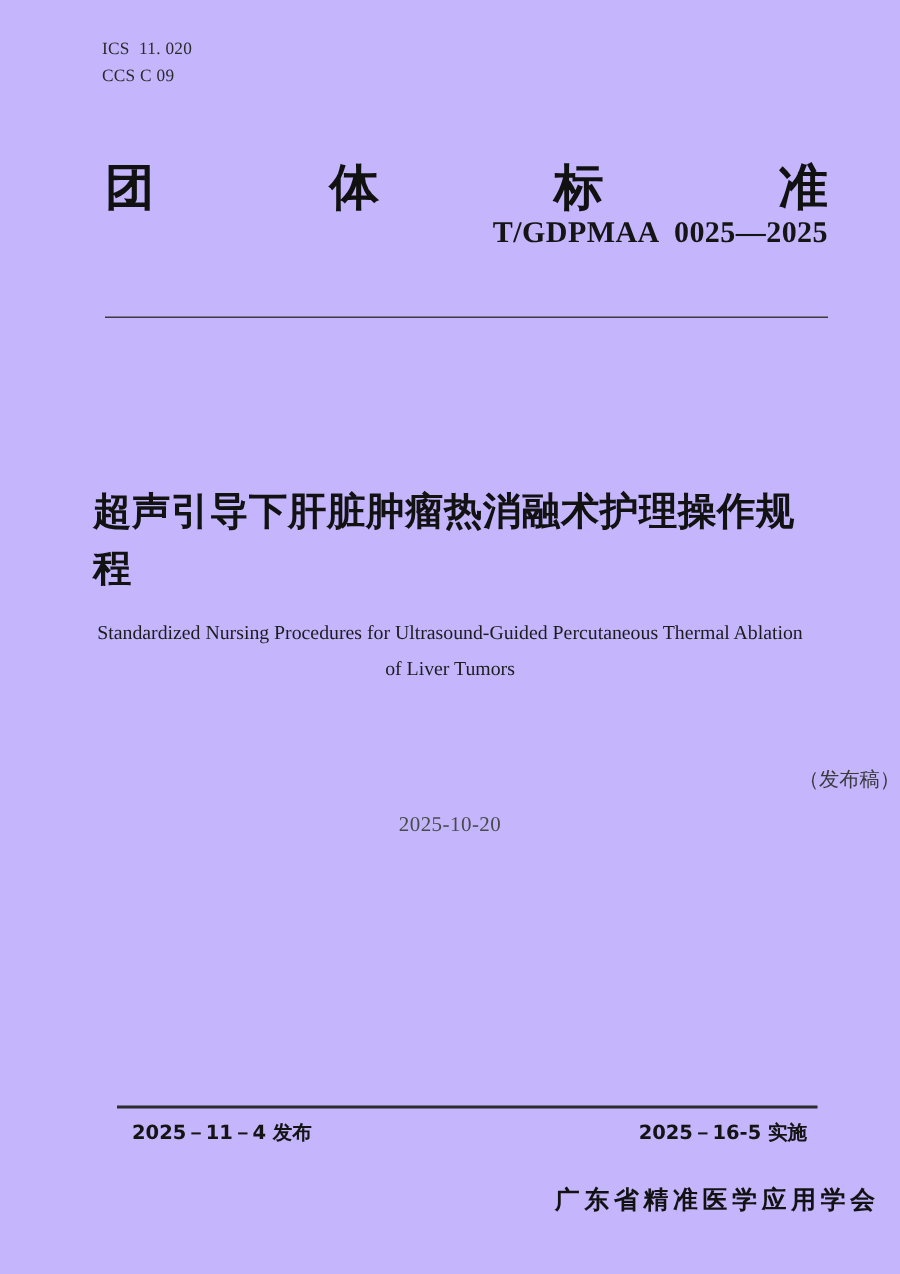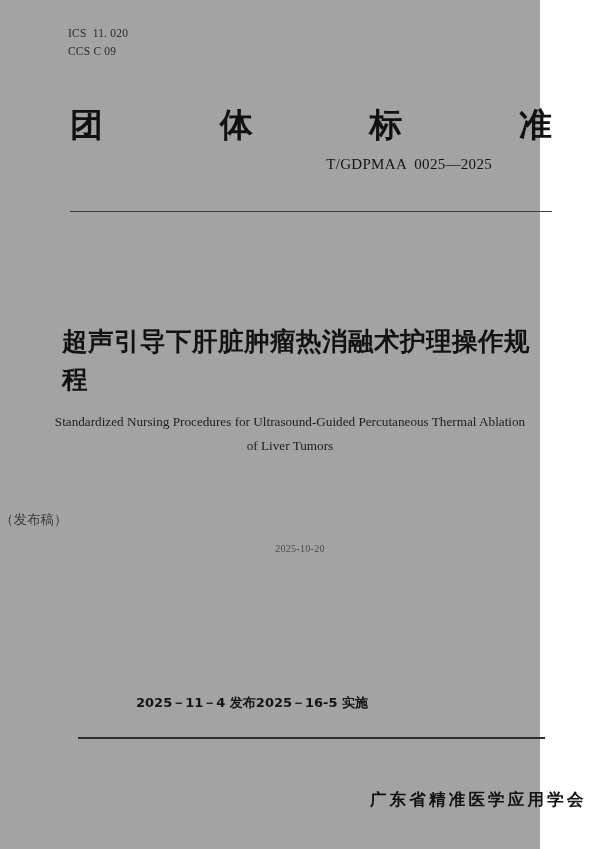--- a/index.html
+++ b/index.html
@@ -12,23 +12,23 @@
     height: 849px;
     position: relative;
     font-family: "Liberation Serif", "DejaVu Serif", serif;
     color: #1a1a1a;
     overflow: hidden;
   }
 
   .page {
     position: absolute;
     inset: 0;
-    width: 540px;
+    width: 600px;
     height: 849px;
-    background: #a3a3a3;
+    background: #c4b5fd;
   }
 
   
   .codes {
     position: absolute;
     left: 68px;
     top: 24px;
     font-family: "Liberation Serif", "DejaVu Serif", serif;
     font-size: 11.5px;
     line-height: 18px;
@@ -50,24 +50,24 @@
     display: flex;
     justify-content: space-between;
     line-height: 42px;
   }
   .tuanti span { display: inline-block; }
 
   
   .std-no {
     position: absolute;
     right: 48px;
-    top: 156px;
-    font-family: "Liberation Serif", "DejaVu Serif", serif;
-    font-size: 15px;
-    font-weight: 400;
+    top: 144px;
+    font-family: "Liberation Serif", "DejaVu Serif", serif;
+    font-size: 20px;
+    font-weight: 700;
     color: #151515;
     letter-spacing: 0.3px;
     white-space: pre;
   }
 
   
   .rule-top {
     position: absolute;
     left: 70px;
     top: 211px;
@@ -94,65 +94,65 @@
     font-family: "DejaVu Sans", "Liberation Sans", sans-serif;
     font-size: 25.5px;
     font-weight: 700;
     color: #121212;
     line-height: 38px;
     letter-spacing: 0.5px;
   }
 
   .title-en {
     position: absolute;
-    left: 52px;
+    left: 62px;
     top: 410px;
     width: 476px;
     text-align: center;
     font-family: "Liberation Serif", "DejaVu Serif", serif;
     font-size: 13.2px;
     color: #1d1d1d;
     line-height: 24px;
   }
 
   
   .draft {
     position: absolute;
     left: 0;
     top: 511px;
     width: 600px;
-    text-align: left;
+    text-align: right;
     font-family: "Liberation Serif", "DejaVu Serif", serif;
     font-size: 13.5px;
     color: #3a3a3a;
   }
   .draft-date {
     position: absolute;
     left: 0;
     top: 543px;
     width: 600px;
     text-align: center;
     font-family: "Liberation Serif", "DejaVu Serif", serif;
-    font-size: 10px;
+    font-size: 14px;
     color: #4a4a4a;
     letter-spacing: 0.3px;
   }
 
   
   .footer-dates {
     position: absolute;
     left: 88px;
-    top: 694px;
+    top: 746px;
     width: 450px;
     display: flex;
+    justify-content: space-between;
     font-family: "DejaVu Sans", "Liberation Sans", sans-serif;
     font-size: 13px;
     font-weight: 700;
     color: #141414;
-    margin-left: 48px;
   }
   .footer-dates span { white-space: pre; }
 
   
   .publisher {
     position: absolute;
     left: 12px;
     top: 770px;
     width: 600px;
     text-align: right;

